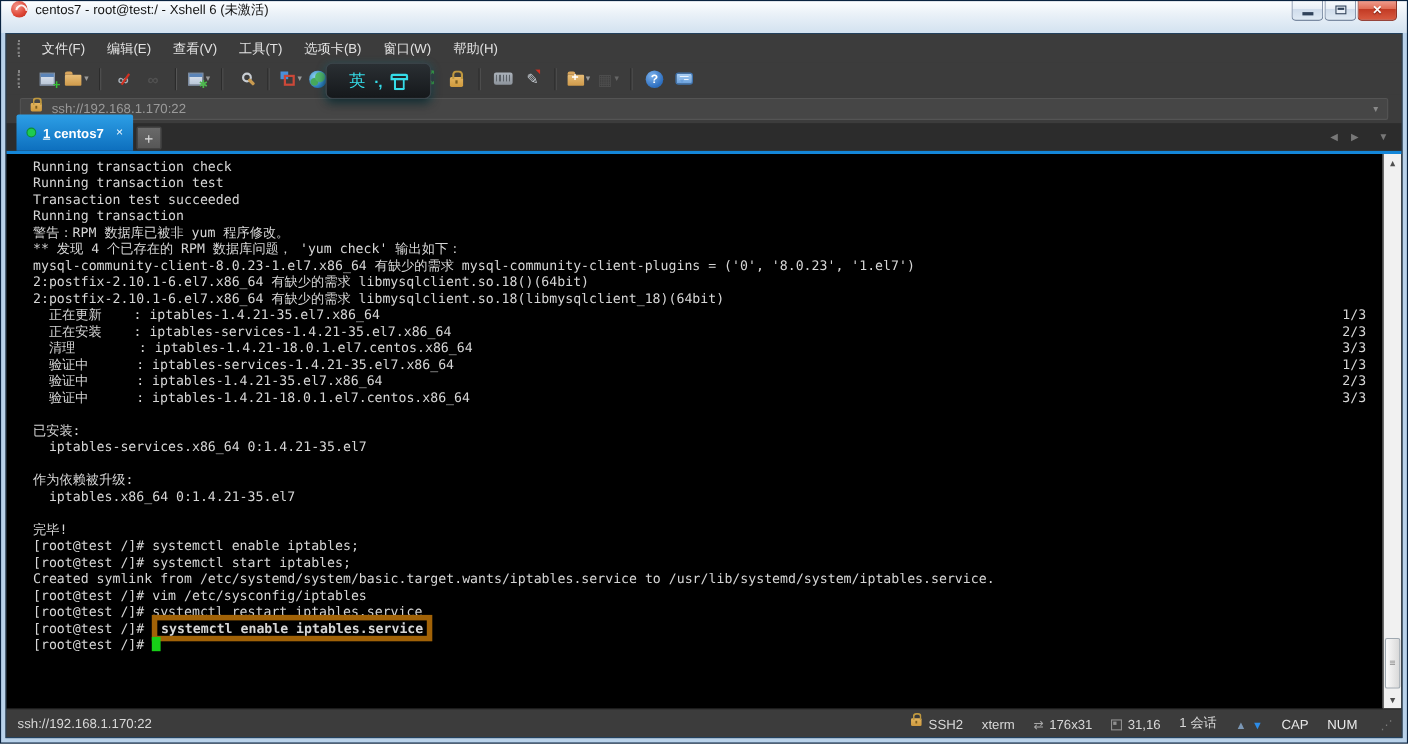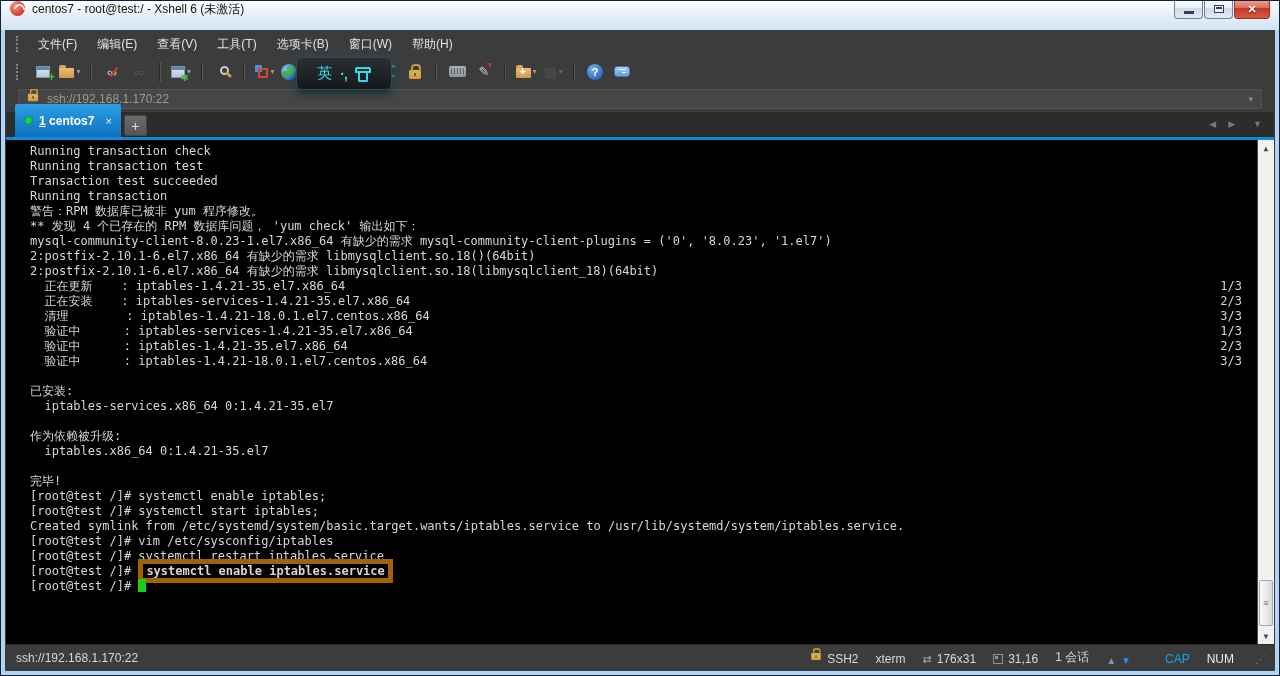--- a/index.html
+++ b/index.html
@@ -147,21 +147,21 @@
     padding:0 8px 0 10px; font-size:12px; color:#d8d8d8; }
   .sb-left { flex:1; }
   .sb-right { display:flex; align-items:flex-end; gap:17px; }
   .sb-item { display:flex; align-items:center; gap:5px; }
   .status-lock { transform:scale(.8); margin-top:-5px; }
   .resize-glyph { color:#a8a8a8; font-size:11px; }
   .pos-icon { width:10px; height:10px; border:1px solid #909090; position:relative; }
   .pos-icon::before { content:''; position:absolute; left:1px; top:1px; width:3px; height:3px; background:#909090; }
   .arrow-up { color:#7b97b5; font-size:10px; }
   .arrow-down { color:#2d8ce8; font-size:10px; }
-  .cap-dim { color:#0ea5e9;margin-left:17px; }
+  .cap-dim { color:#e5e5e5; }
   .num-lit { color:#ececec; }
   .grip { color:#7a7a7a; font-size:11px; margin-left:4px; }
 </style>
 </head>
 <body>
 
 <div class="frame-outline"></div>
 
 <div class="titlebar">
   <span class="logo"></span>

